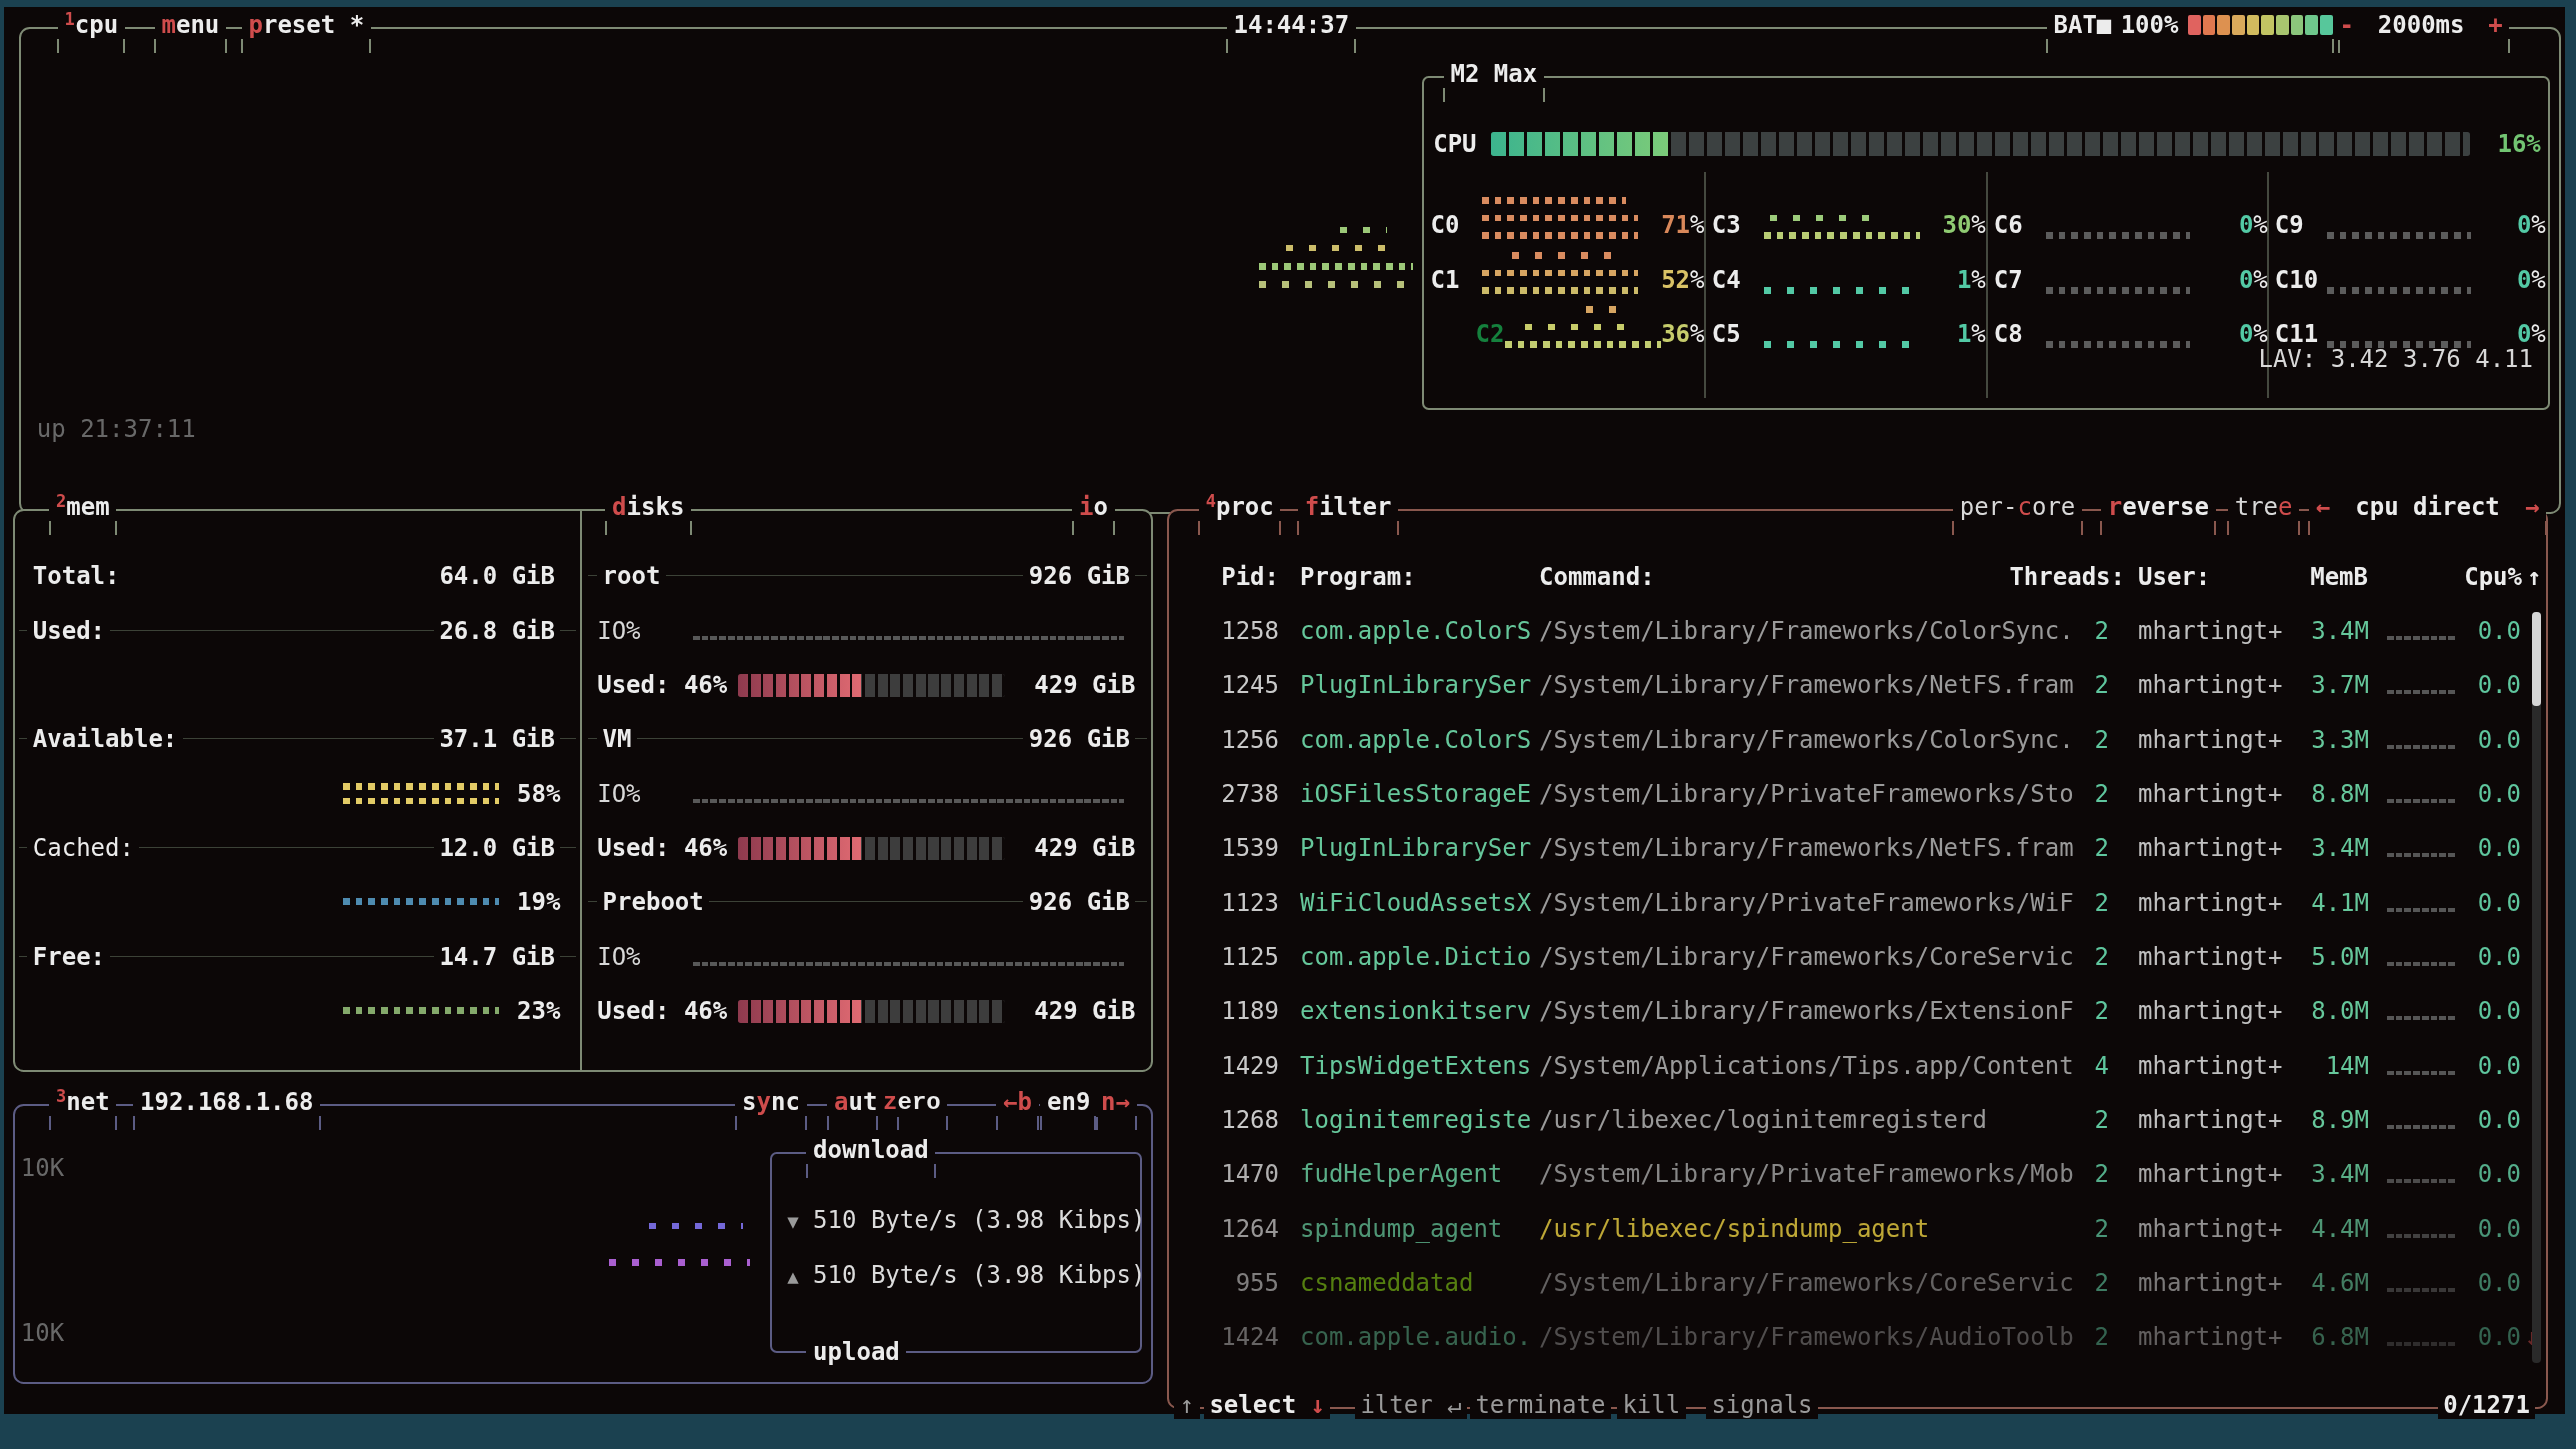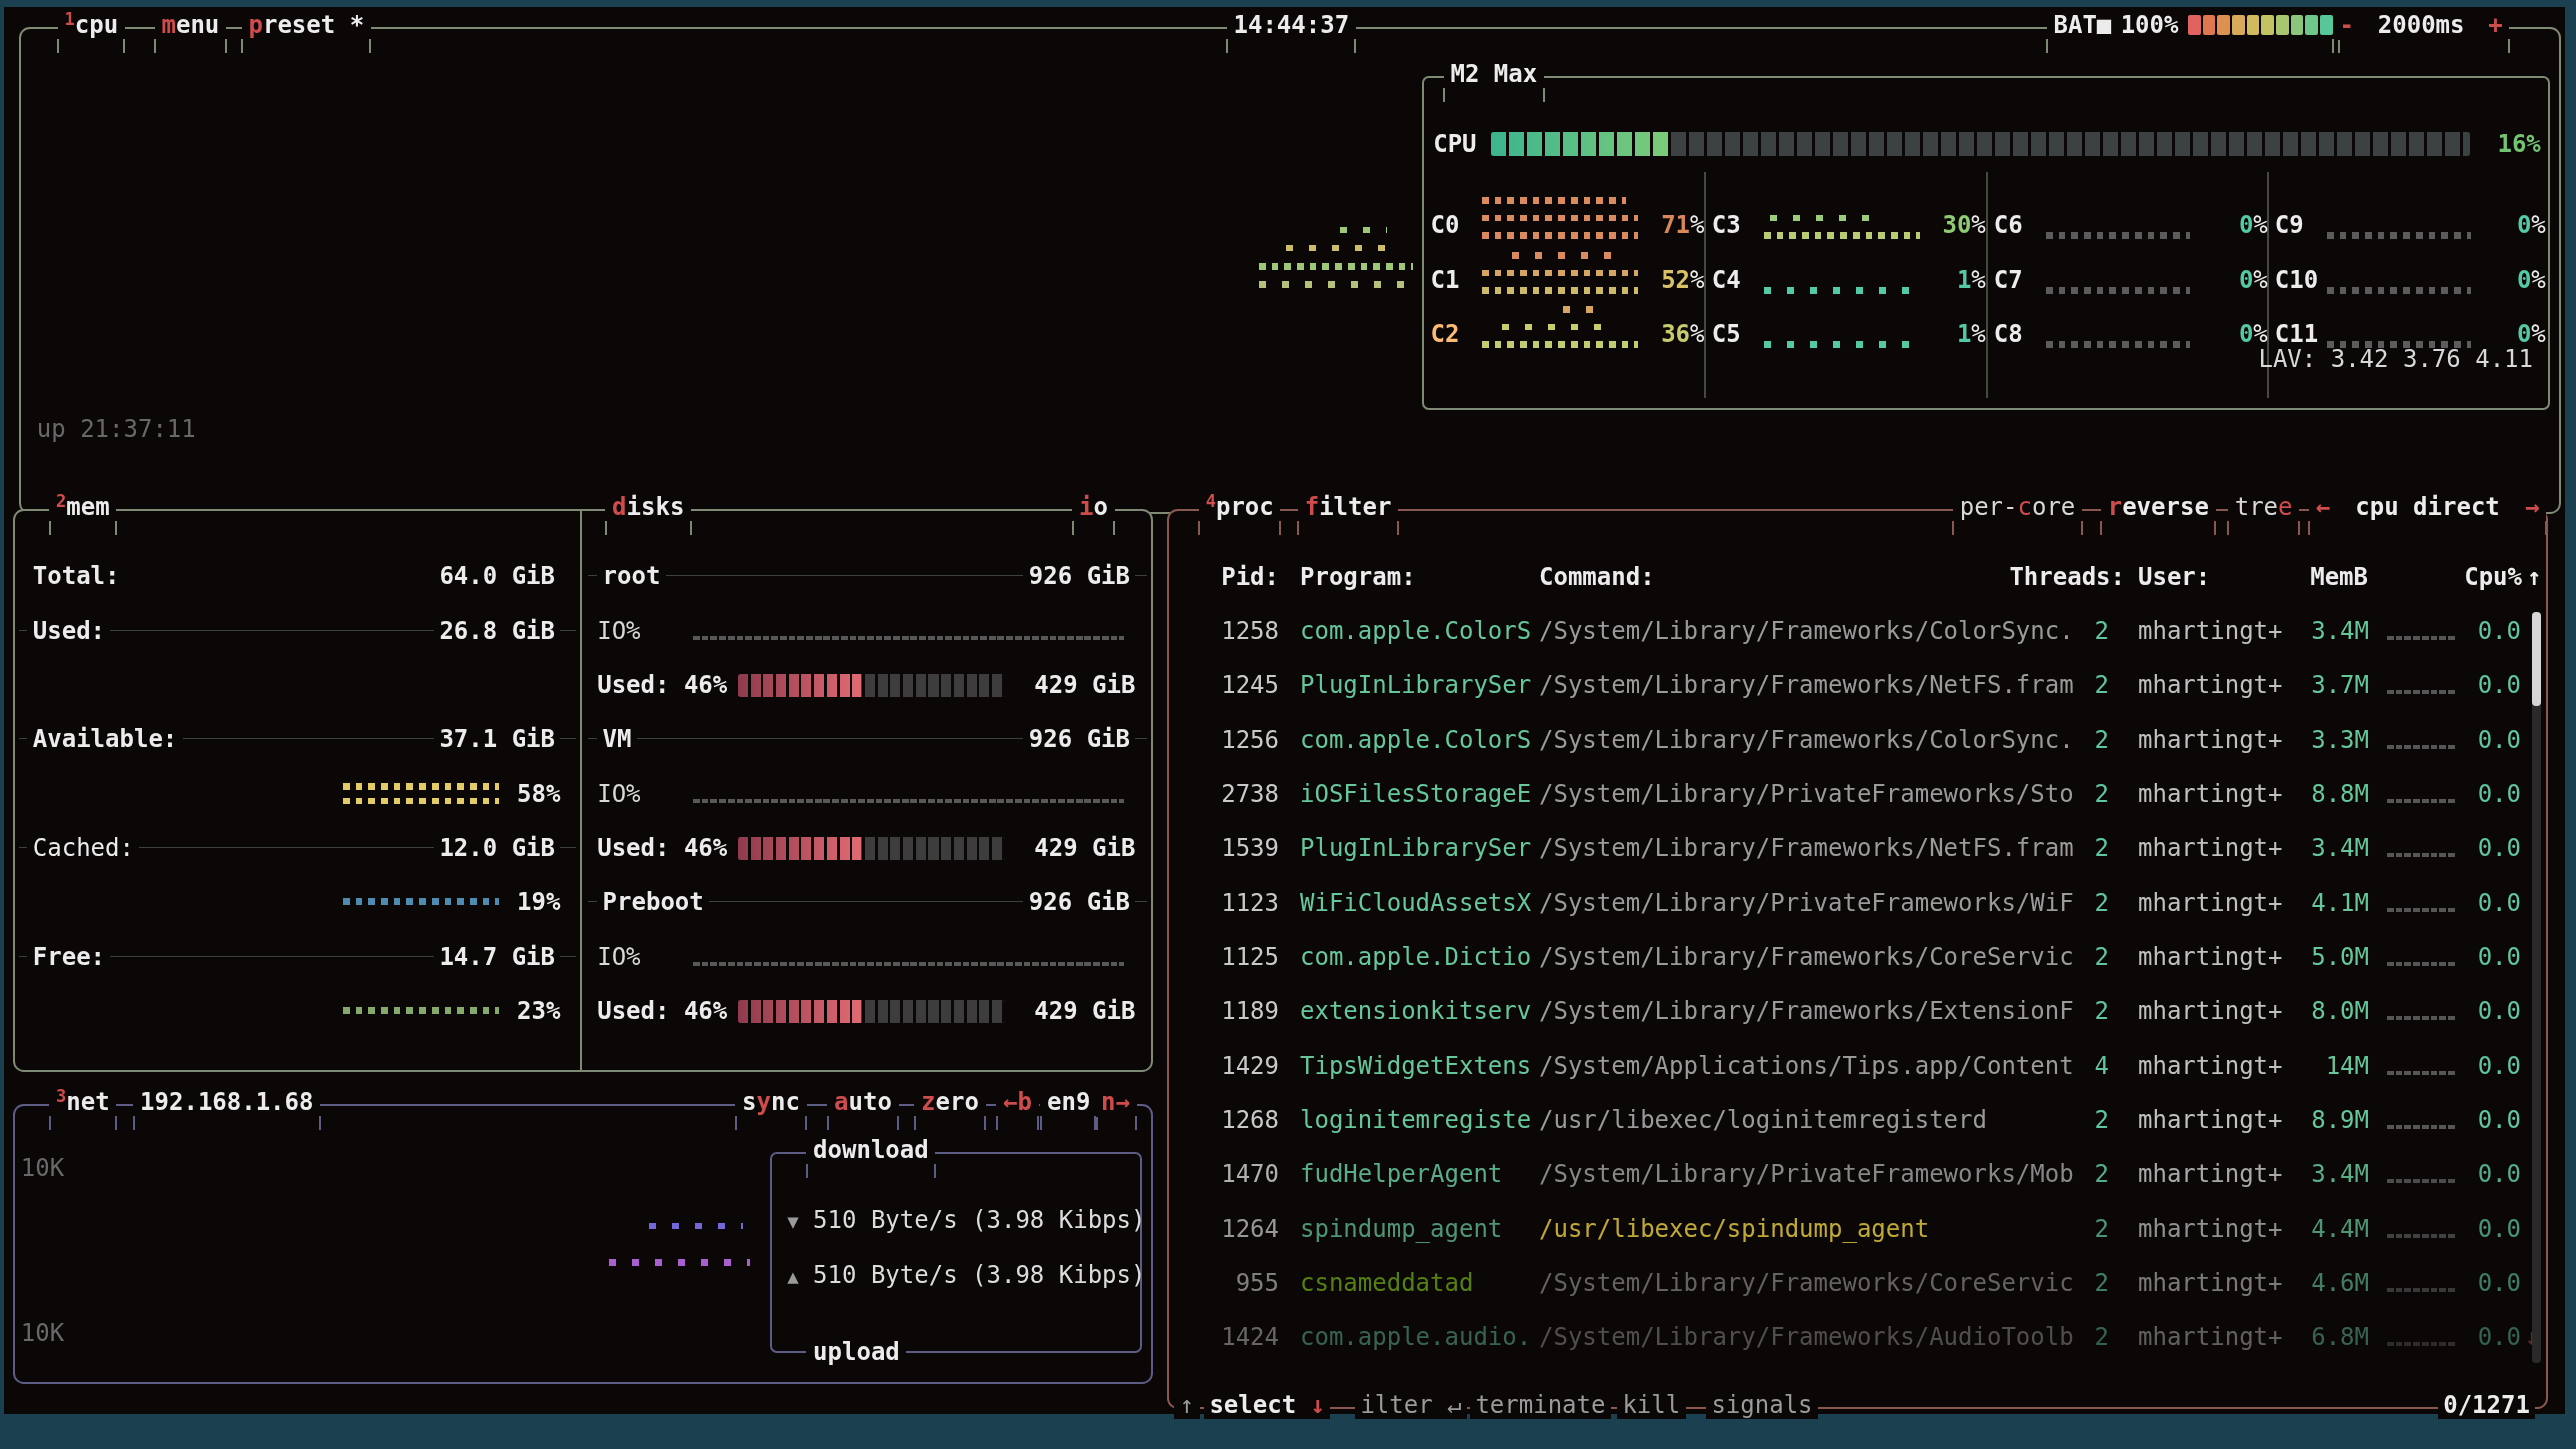--- a/index.html
+++ b/index.html
@@ -113,21 +113,21 @@
           <div class="core-cell" style="left: 6.7px; top: 138px; width: 274px;">
             <span style="font-weight: bold; color: rgb(236, 236, 236); width: 52px;">C1</span>
             <div style="width: 161px; display: flex; flex-direction: column; gap: 10.7px;">
               <div class="dots" style="width: 107px; --c: #d98b5f; --p: 23px; margin-left: 30px;"></div>
               <div class="dots" style="width: 156px; --c: #d7a562;"></div>
               <div class="dots" style="width: 156px; --c: #ccba69;"></div>
             </div>
             <div style="flex: 1 1 0%; text-align: right;"><span style="font-weight: bold; color: rgb(217, 194, 102);">52</span><span style="color: rgb(236, 236, 236);">%</span></div>
           </div>
           <div class="core-cell" style="left: 6.7px; top: 192px; width: 274px;">
-            <span style="font-weight: bold; color: #fdba74; width: 52px;">C2</span>
+            <span style="font-weight: bold; color: #15803d; width: 52px; margin-left: 45px;">C2</span>
             <div style="width: 161px; display: flex; flex-direction: column; gap: 10.7px;">
               <div class="dots" style="width: 40px; --c: #d7a562; --p: 23px; margin-left: 81px;"></div>
               <div class="dots" style="width: 101px; --c: #c8cc6a; --p: 23px; margin-left: 20px;"></div>
               <div class="dots" style="width: 156px; --c: #c2cc71;"></div>
             </div>
             <div style="flex: 1 1 0%; text-align: right;"><span style="font-weight: bold; color: rgb(198, 204, 108);">36</span><span style="color: rgb(236, 236, 236);">%</span></div>
           </div>
           <div class="core-cell" style="left: 288px; top: 83px; width: 274px;">
             <span style="font-weight: bold; color: rgb(236, 236, 236); width: 52px;">C3</span>
             <div style="width: 161px; display: flex; flex-direction: column; gap: 10.7px;">
@@ -312,21 +312,21 @@
     </div>
     <div class="tab" style="left:118px;">
       <span class="white">192.168.1.68</span>
     </div>
     <div class="tab" style="left:720px;">
       <span class="white">s</span><span class="key">y</span><span class="white">nc</span>
     </div>
     <div class="tab" style="left:812px;">
       <span class="key">a</span><span class="white">uto</span>
     </div>
-    <div class="tab" style="left:899px;">
+    <div class="tab" style="left:861px;font-family:Liberation Mono, monospace;">
       <span class="key">z</span><span class="white">ero</span>
     </div>
     <div class="tab" style="left:981px;">
       <span class="key">←b</span>
     </div>
     <div class="tab" style="left:1025px;">
       <span class="white">en9</span>
     </div>
     <div class="tab" style="left:1079px;">
       <span class="key">n→</span>

